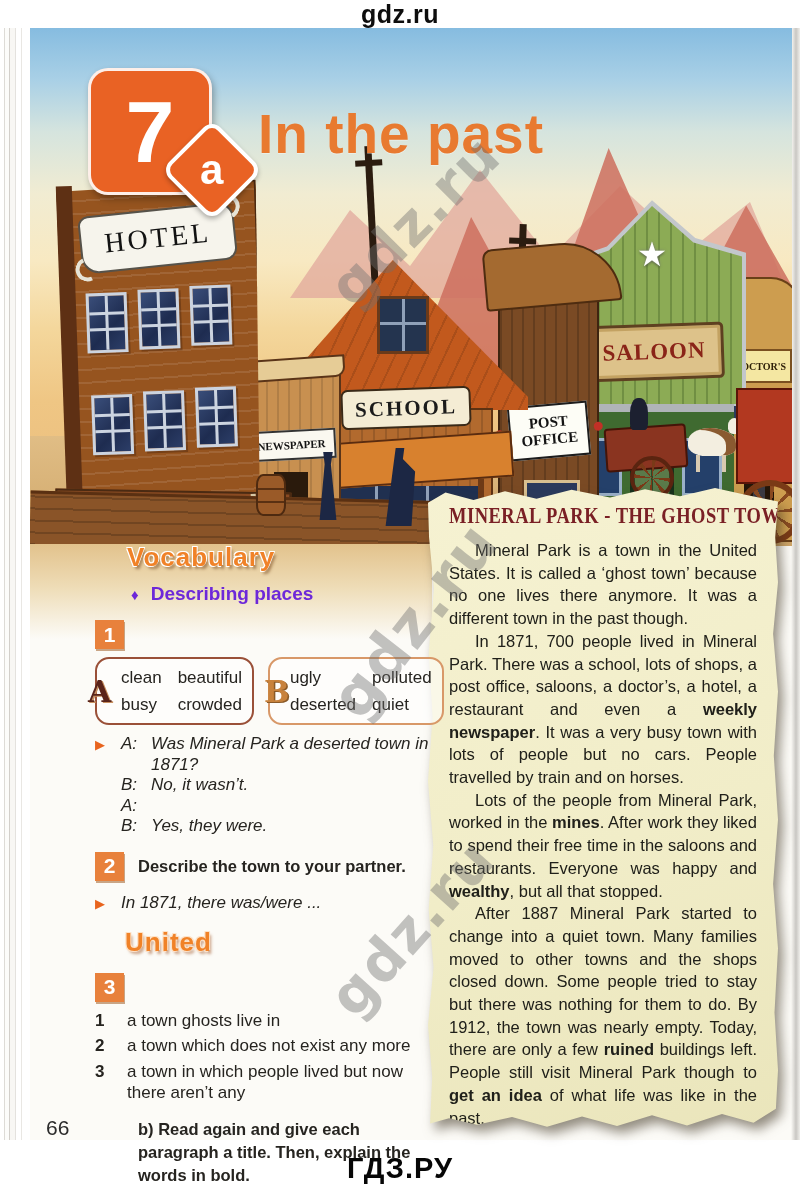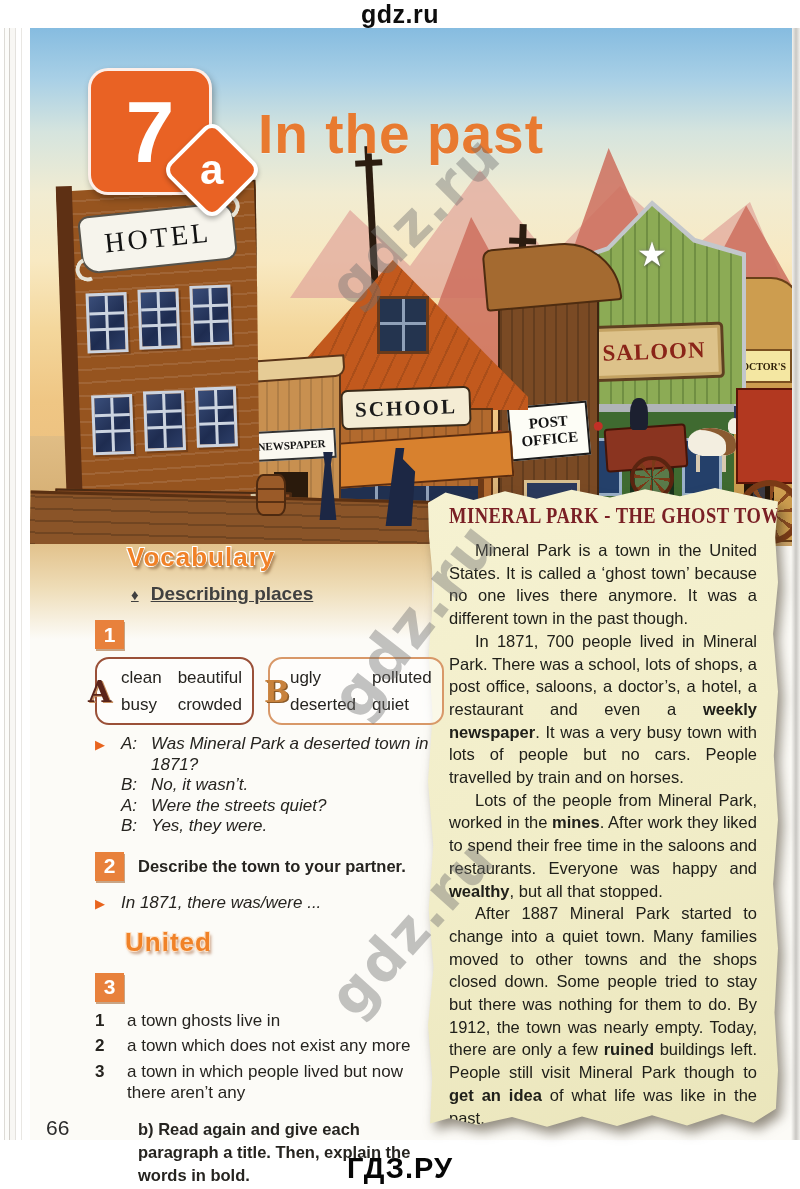--- a/index.html
+++ b/index.html
@@ -167,21 +167,21 @@
     letter-spacing:1px;text-shadow:0 1px 0 rgba(255,255,255,.35);}
   
   .sand-fade{position:absolute;left:30px;top:516px;width:402px;height:95px;z-index:1;
     background:linear-gradient(180deg,#e2c28c 0%,#eedcb6 45%,rgba(252,251,247,0) 100%);}
   
   .left-col{position:absolute;left:95px;top:506px;width:340px;z-index:4;}
   .vocab-h,.reading-h{display:inline-block;font-size:26px;font-weight:800;color:#f08228;letter-spacing:1px;
     text-shadow:-1px -1px 0 #fff,1px -1px 0 #fff,-1px 1px 0 #fff,2px 3px 3px rgba(110,60,20,.55);}
   .vocab-h{margin:8px 0 0 32px;}
   .reading-h{margin:14px 0 0 30px;text-shadow:-1px -1px 0 #fde2c8,1px -1px 0 #fde2c8,-1px 1px 0 #fde2c8,2px 3px 3px rgba(150,70,20,.5);}
-  .describing{margin:10px 0 0 36px;color:#404040;font-size:19px;font-weight:bold;text-decoration:underline;}
+  .describing{margin:10px 0 0 36px;color:#6d28d9;font-size:19px;font-weight:bold;}
   .describing .dia{font-size:15px;margin-right:12px;}
   .ex{margin-top:15px;display:grid;grid-template-columns:30px 1fr;column-gap:13px;align-items:start;}
   .num{width:29px;height:29px;background:#e8813c;color:#fff;font-size:21px;font-weight:bold;
     display:flex;align-items:center;justify-content:center;box-shadow:1px 2px 0 rgba(150,80,20,.5);}
   .instr{font-size:16.5px;font-weight:bold;color:#262420;line-height:22px;padding-top:3px;}
   .boxes{margin-top:8px;display:flex;gap:14px;}
   .wordbox{position:relative;border:2px solid #9a5038;border-radius:14px;padding:6px 10px 6px 24px;
     display:grid;grid-template-columns:auto auto;column-gap:16px;row-gap:2px;font-size:17px;line-height:25px;
     background:rgba(255,255,255,.55);}
   .wordbox.bx-b{border-color:#d89868;padding-left:20px;}
@@ -358,21 +358,20 @@
           <span>Was Mineral Park a deserted town in 1871?</span>
         </div>
         <div class="dline">
           <span class="arr"></span>
           <span>B:</span>
           <span>No, it wasn’t.</span>
         </div>
         <div class="dline">
           <span class="arr"></span>
           <span>A:</span>
-          <span>Were the streets quiet?</span>
         </div>
         <div class="dline">
           <span class="arr"></span>
           <span>B:</span>
           <span>Yes, they were.</span>
         </div>
       </div>
 
       <div class="ex">
         <div class="num">2</div>

